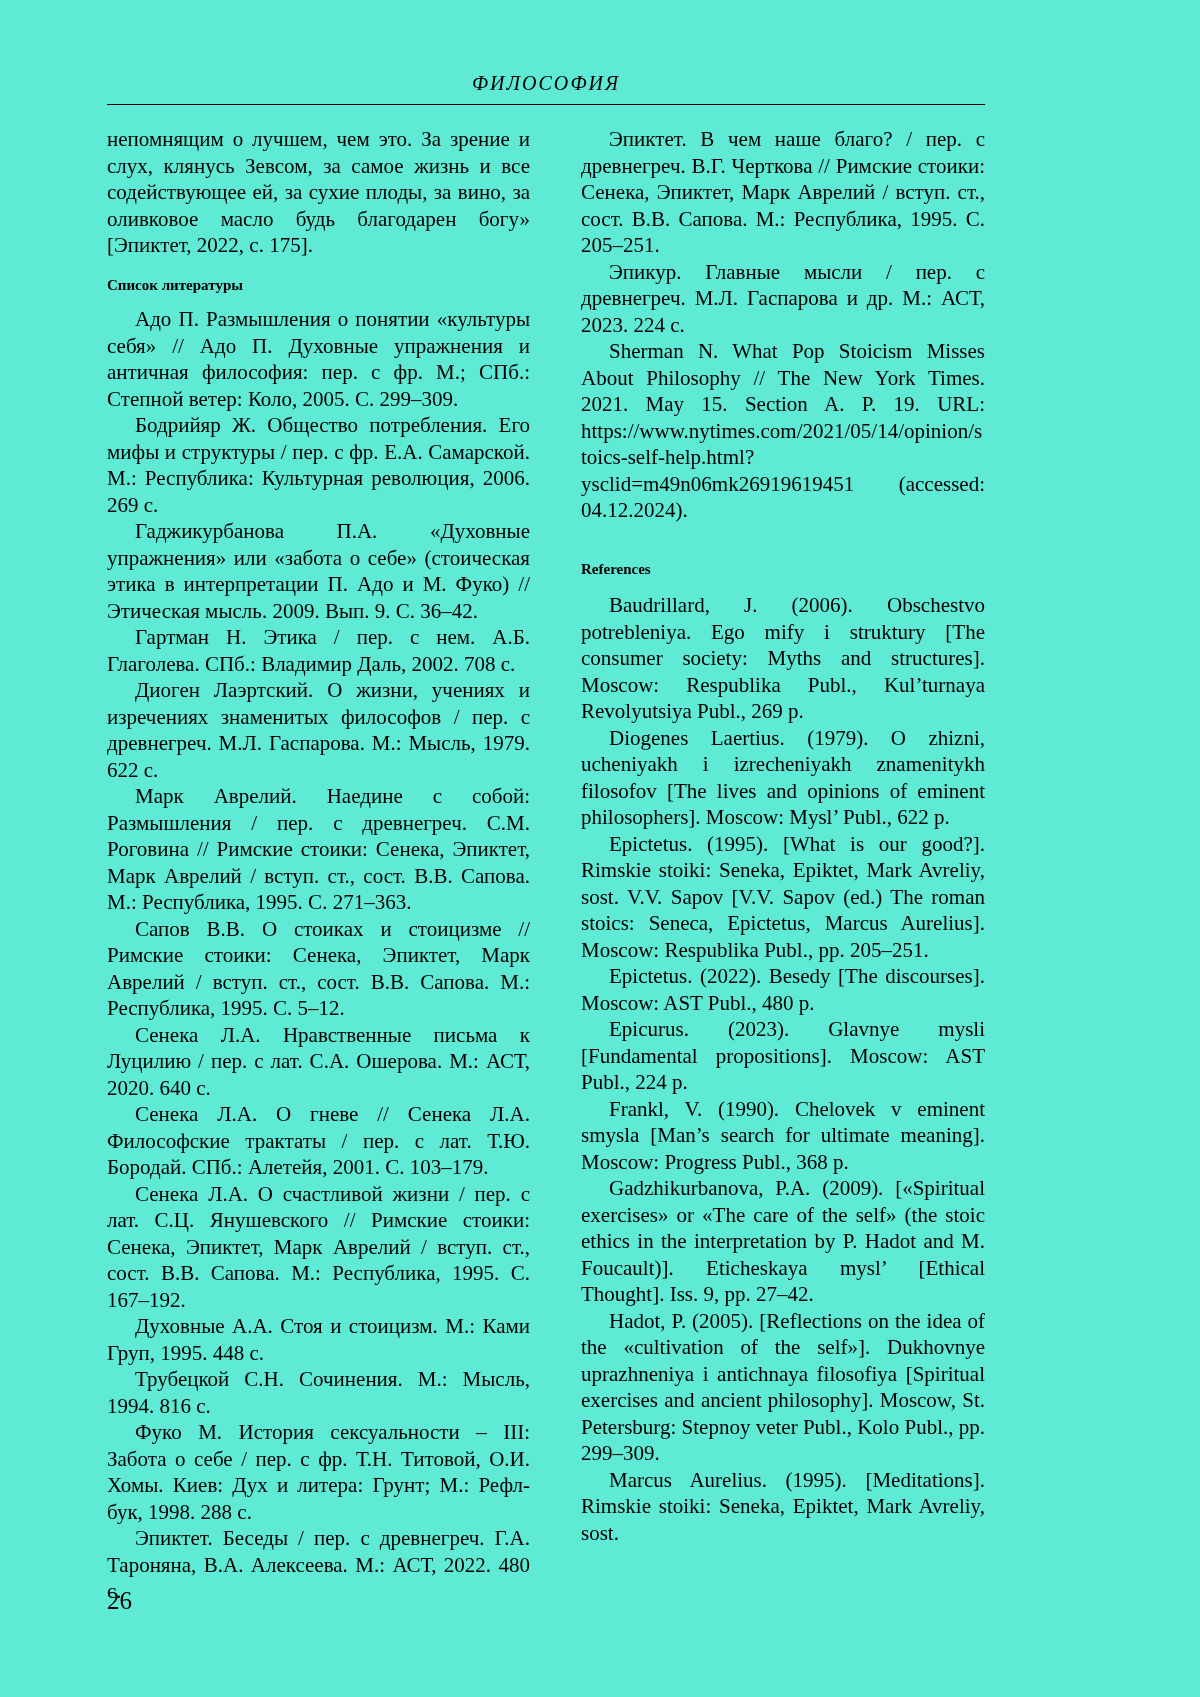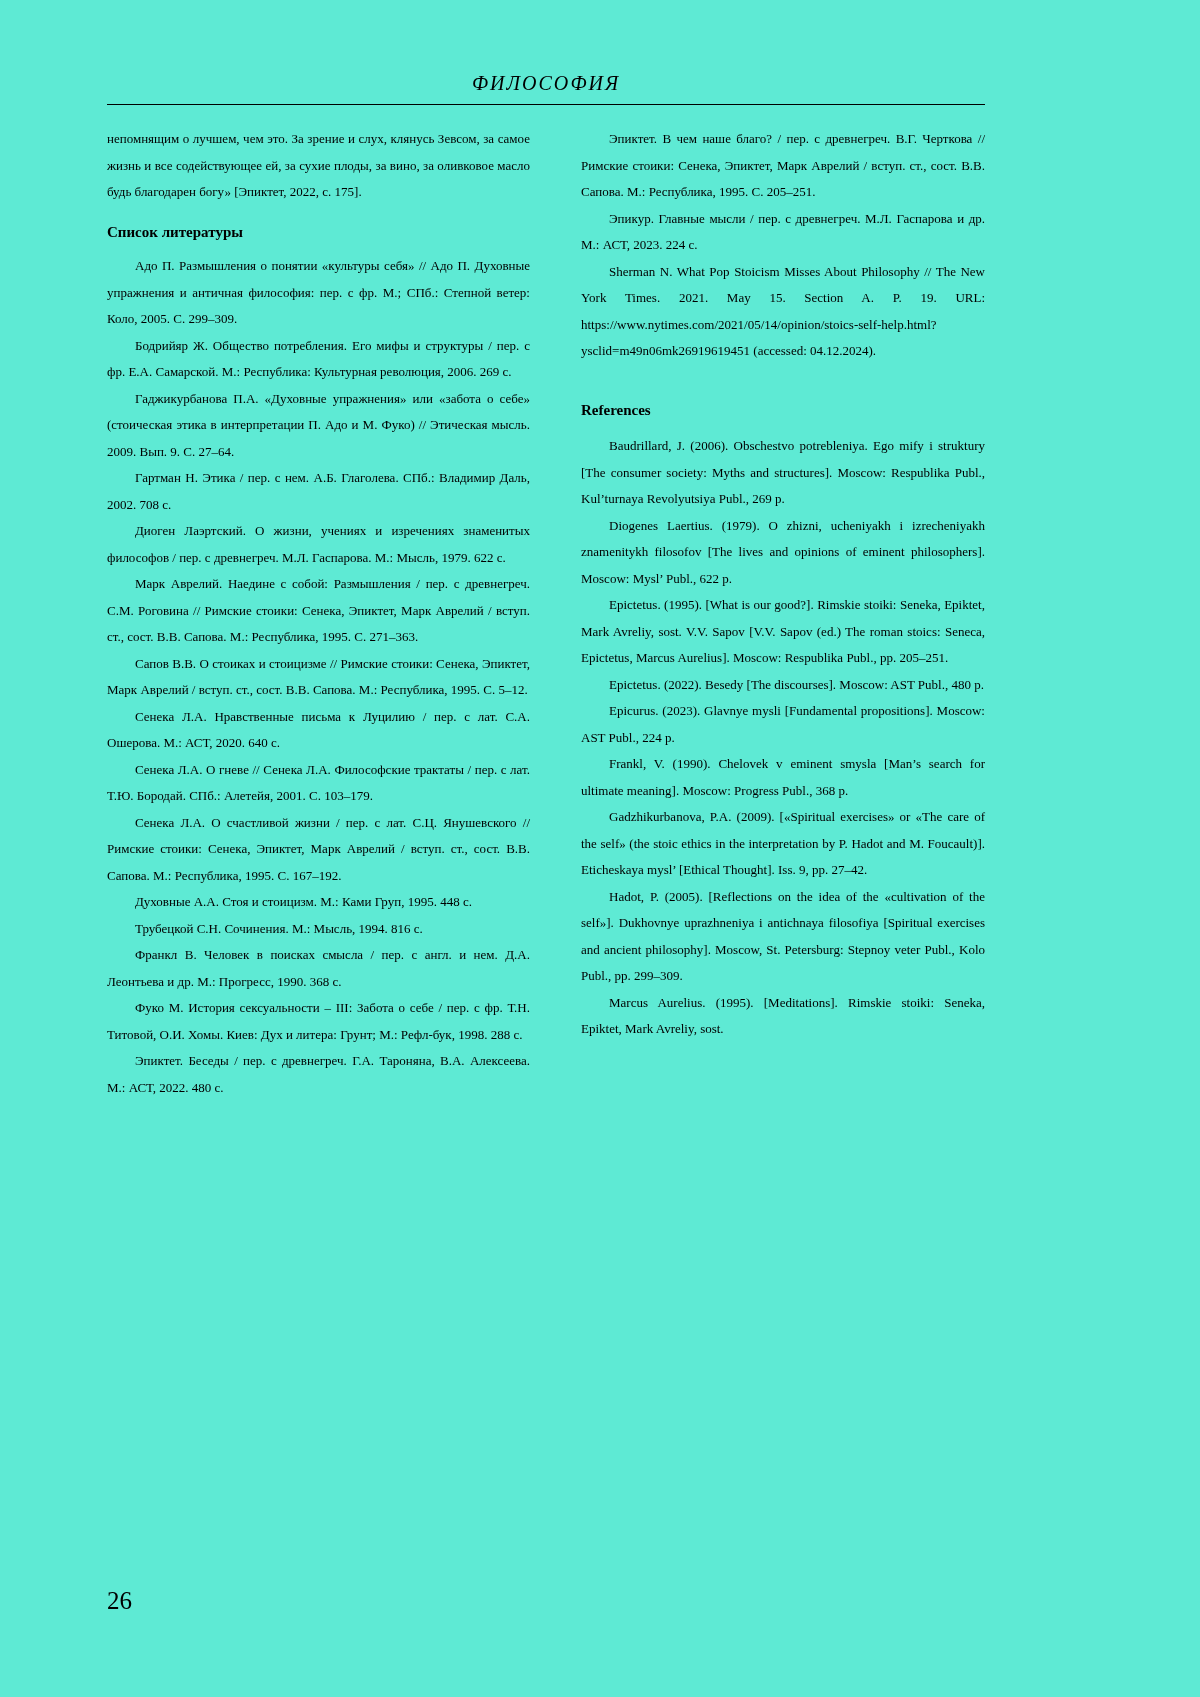--- a/index.html
+++ b/index.html
@@ -42,21 +42,21 @@
     top: 126px;
     left: 107px;
     width: 878px;
     display: flex;
     gap: 51px;
     align-items: flex-start;
   }
   .col-left  { width: 423px; }
   .col-right { width: 404px; }
   p.body-par, p.entry {
-    font-size: 13px;
+    font-size: 21px;
     line-height: 26.5px;
     text-align: justify;
     overflow-wrap: anywhere;
   }
   p.entry { text-indent: 28px; }
   .heading {
     font-weight: bold;
     font-size: 15px;
     line-height: 26.5px;
     text-align: left;
@@ -82,31 +82,30 @@
   <div class="head-rule"></div>
 
   <div class="columns">
 
     <div class="col-left">
       <p class="body-par">непомнящим о лучшем, чем это. За зрение и слух, клянусь Зевсом, за самое жизнь и все содействующее ей, за сухие плоды, за вино, за оливковое масло будь благодарен богу» [Эпиктет, 2022, с. 175].</p>
       <h2 class="heading heading-lit">Список литературы</h2>
       <div id="entries-left">
           <p class="entry"><span class="it">Адо П.</span><span> Размышления о понятии «культуры себя» // </span><span class="it">Адо П.</span><span> Духовные упражнения и античная философия: пер. с фр. М.; СПб.: Степной ветер: Коло, 2005. С. 299–309.</span></p>
           <p class="entry"><span class="it">Бодрийяр Ж.</span><span> Общество потребления. Его мифы и структуры / пер. с фр. Е.А. Самарской. М.: Республика: Культурная революция, 2006. 269 с.</span></p>
-          <p class="entry"><span class="it">Гаджикурбанова П.А.</span><span> «Духовные упражнения» или «забота о себе» (стоическая этика в интерпретации П. Адо и М. Фуко) // Этическая мысль. 2009. Вып. 9. С. 27–64.</span></p>
+          <p class="entry"><span class="it">Гаджикурбанова П.А.</span><span> «Духовные упражнения» или «забота о себе» (стоическая этика в интерпретации П. Адо и М. Фуко) // Этическая мысль. 2009. Вып. 9. С. 36–42.</span></p>
           <p class="entry"><span class="it">Гартман Н.</span><span> Этика / пер. с нем. А.Б. Глаголева. СПб.: Владимир Даль, 2002. 708 с.</span></p>
           <p class="entry"><span class="it">Диоген Лаэртский.</span><span> О жизни, учениях и изречениях знаменитых философов / пер. с древнегреч. М.Л. Гаспарова. М.: Мысль, 1979. 622 с.</span></p>
           <p class="entry"><span class="it">Марк Аврелий</span><span>. Наедине с собой: Размышления / пер. с древнегреч. С.М. Роговина // Римские стоики: Сенека, Эпиктет, Марк Аврелий / вступ. ст., сост. В.В. Сапова. М.: Республика, 1995. С. 271–363.</span></p>
           <p class="entry"><span class="it">Сапов В.В.</span><span> О стоиках и стоицизме // Римские стоики: Сенека, Эпиктет, Марк Аврелий / вступ. ст., сост. В.В. Сапова. М.: Республика, 1995. С. 5–12.</span></p>
           <p class="entry"><span class="it">Сенека Л.А.</span><span> Нравственные письма к Луцилию / пер. с лат. С.А. Ошерова. М.: АСТ, 2020. 640 с.</span></p>
           <p class="entry"><span class="it">Сенека Л.А.</span><span> О гневе // </span><span class="it">Сенека Л.А.</span><span> Философские трактаты / пер. с лат. Т.Ю. Бородай. СПб.: Алетейя, 2001. С. 103–179.</span></p>
           <p class="entry"><span class="it">Сенека Л.А.</span><span> О счастливой жизни / пер. с лат. С.Ц. Янушевского // Римские стоики: Сенека, Эпиктет, Марк Аврелий / вступ. ст., сост. В.В. Сапова. М.: Республика, 1995. С. 167–192.</span></p>
           <p class="entry"><span class="it">Духовные А.А.</span><span> Стоя и стоицизм. М.: Ками Груп, 1995. 448 с.</span></p>
           <p class="entry"><span class="it">Трубецкой С.Н.</span><span> Сочинения. М.: Мысль, 1994. 816 с.</span></p>
-          <p class="entry"><span class="it">Франкл В.</span><span> Человек в поисках смысла / пер. с англ. и нем. Д.А. Леонтьева и др. М.: Прогресс, 1990. 368 с.</span></p>
           <p class="entry"><span class="it">Фуко М.</span><span> История сексуальности – III: Забота о себе / пер. с фр. Т.Н. Титовой, О.И. Хомы. Киев: Дух и литера: Грунт; М.: Рефл-бук, 1998. 288 с.</span></p>
           <p class="entry"><span class="it">Эпиктет</span><span>. Беседы / пер. с древнегреч. Г.А. Тароняна, В.А. Алексеева. М.: АСТ, 2022. 480 с.</span></p>
         </div>
     </div>
 
     <div class="col-right">
       <div id="entries-right">
           <p class="entry"><span class="it">Эпиктет</span><span>. В чем наше благо? / пер. с древнегреч. В.Г. Черткова // Римские стоики: Сенека, Эпиктет, Марк Аврелий / вступ. ст., сост. В.В. Сапова. М.: Республика, 1995. С. 205–251.</span></p>
           <p class="entry"><span class="it">Эпикур</span><span>. Главные мысли / пер. с древнегреч. М.Л. Гаспарова и др. М.: АСТ, 2023. 224 с.</span></p>
           <p class="entry"><span class="it">Sherman N.</span><span> What Pop Stoicism Misses About Philosophy // The New York Times. 2021. May 15. Section A. P. 19. URL: https://www.nytimes.com/2021/05/14/opinion/stoics-self-help.html?ysclid=m49n06mk26919619451 (accessed: 04.12.2024).</span></p>

